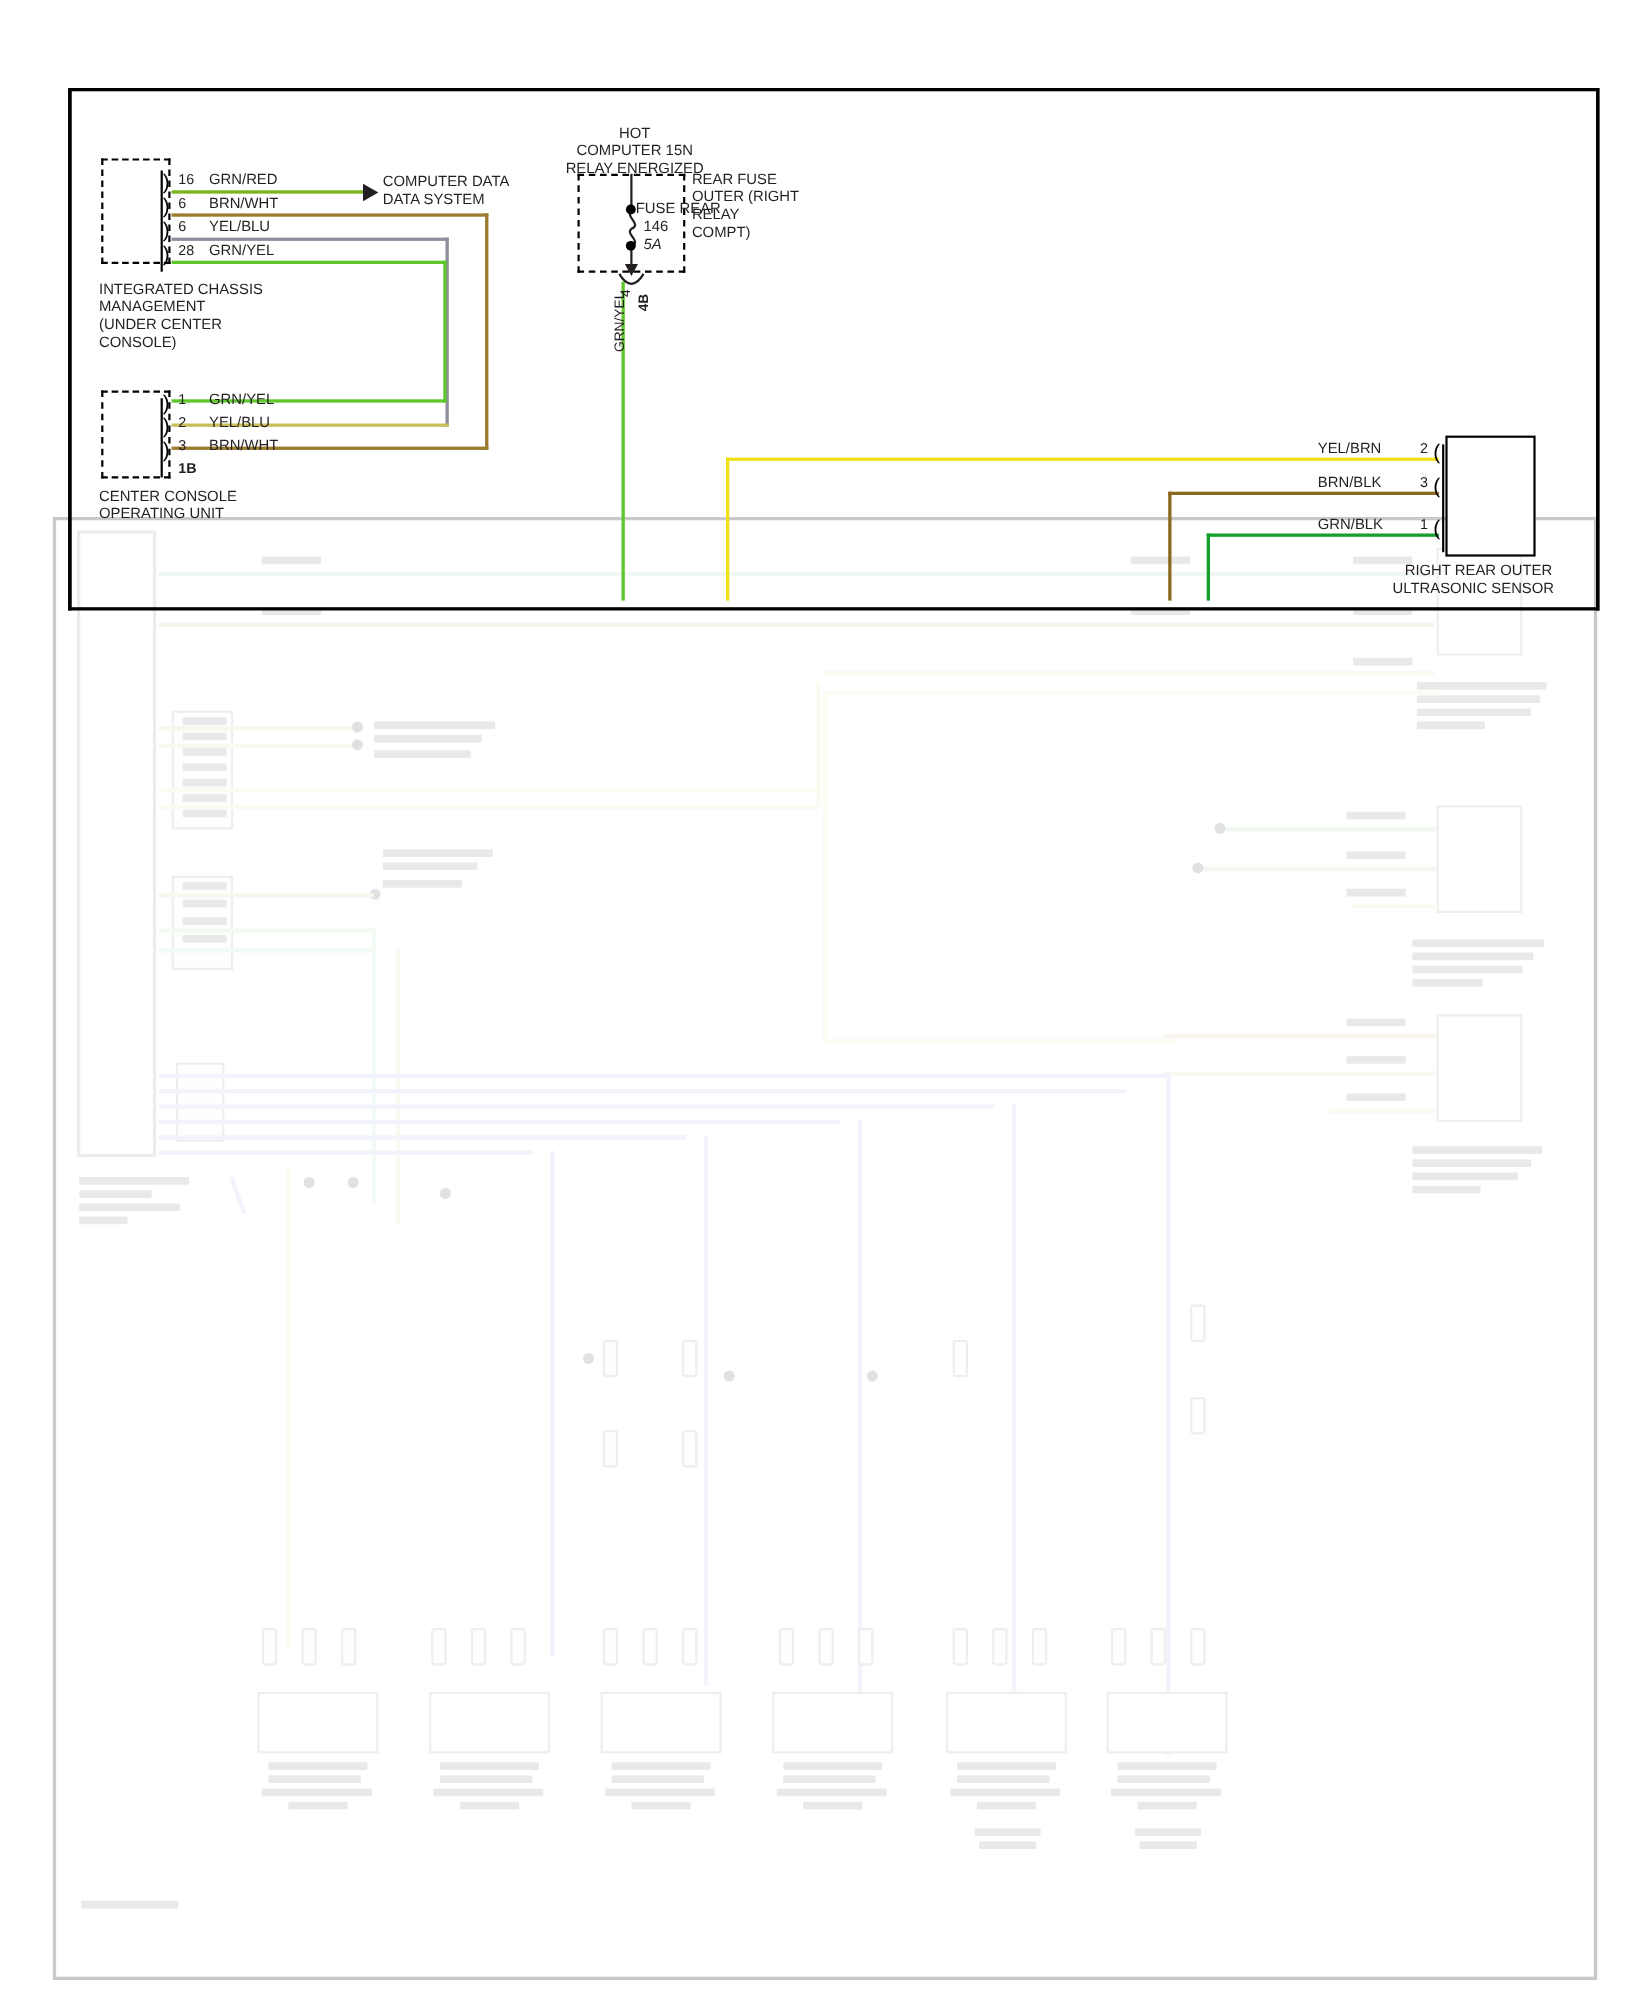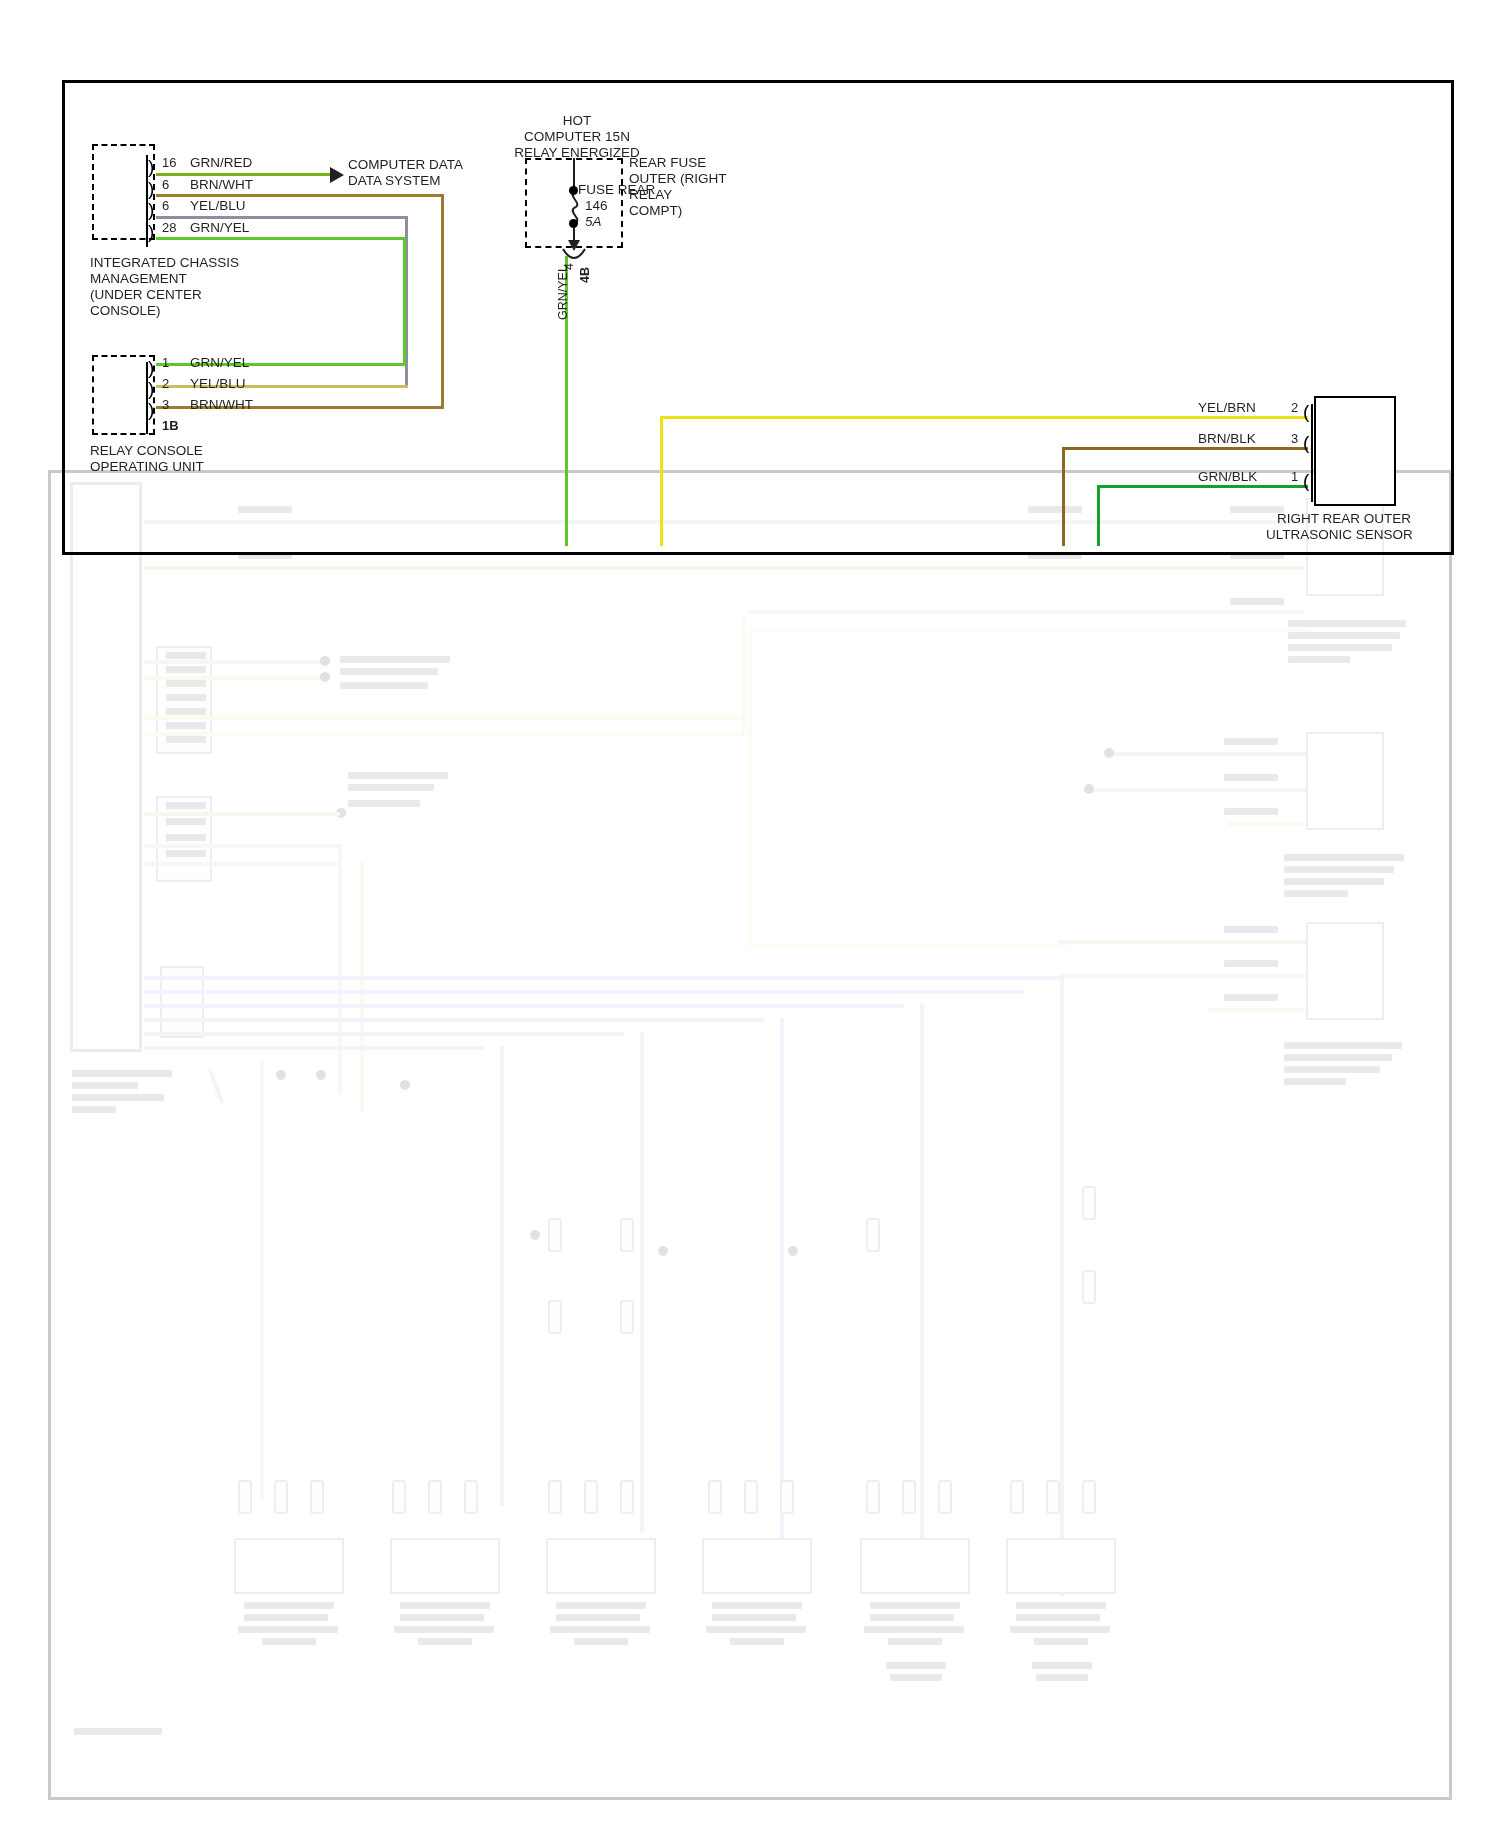--- a/index.html
+++ b/index.html
@@ -315,21 +315,21 @@
   <div class="txt pin" style="left:162px;top:355px;z-index:8;">1</div>
   <div class="txt pin" style="left:162px;top:376px;z-index:8;">2</div>
   <div class="txt pin" style="left:162px;top:397px;z-index:8;">3</div>
 
   <div class="txt" style="left:190px;top:355px;z-index:8;">GRN/YEL</div>
   <div class="txt" style="left:190px;top:376px;z-index:8;">YEL/BLU</div>
   <div class="txt" style="left:190px;top:397px;z-index:8;">BRN/WHT</div>
 
   <div class="txt pin" style="left:162px;top:418px;font-weight:bold;z-index:8;">1B</div>
 
-  <div class="txt" style="left:90px;top:443px;z-index:8;">RELAY CONSOLE</div>
+  <div class="txt" style="left:90px;top:443px;z-index:8;">CENTER CONSOLE</div>
   <div class="txt" style="left:90px;top:459px;z-index:8;text-align:right;">OPERATING UNIT</div>
 
   <div class="txt c" style="left:537px;top:113px;width:80px;z-index:8;">HOT</div>
   <div class="txt c" style="left:510px;top:129px;width:134px;z-index:8;">COMPUTER 15N</div>
   <div class="txt c" style="left:505px;top:145px;width:144px;z-index:8;">RELAY ENERGIZED</div>
 
   <div class="dashbox" style="left:525px;top:158px;width:98px;height:90px;z-index:7;"></div>
 
   <div class="txt" style="left:629px;top:155px;z-index:8;">REAR FUSE</div>
   <div class="txt" style="left:629px;top:171px;z-index:8;">OUTER (RIGHT</div>

